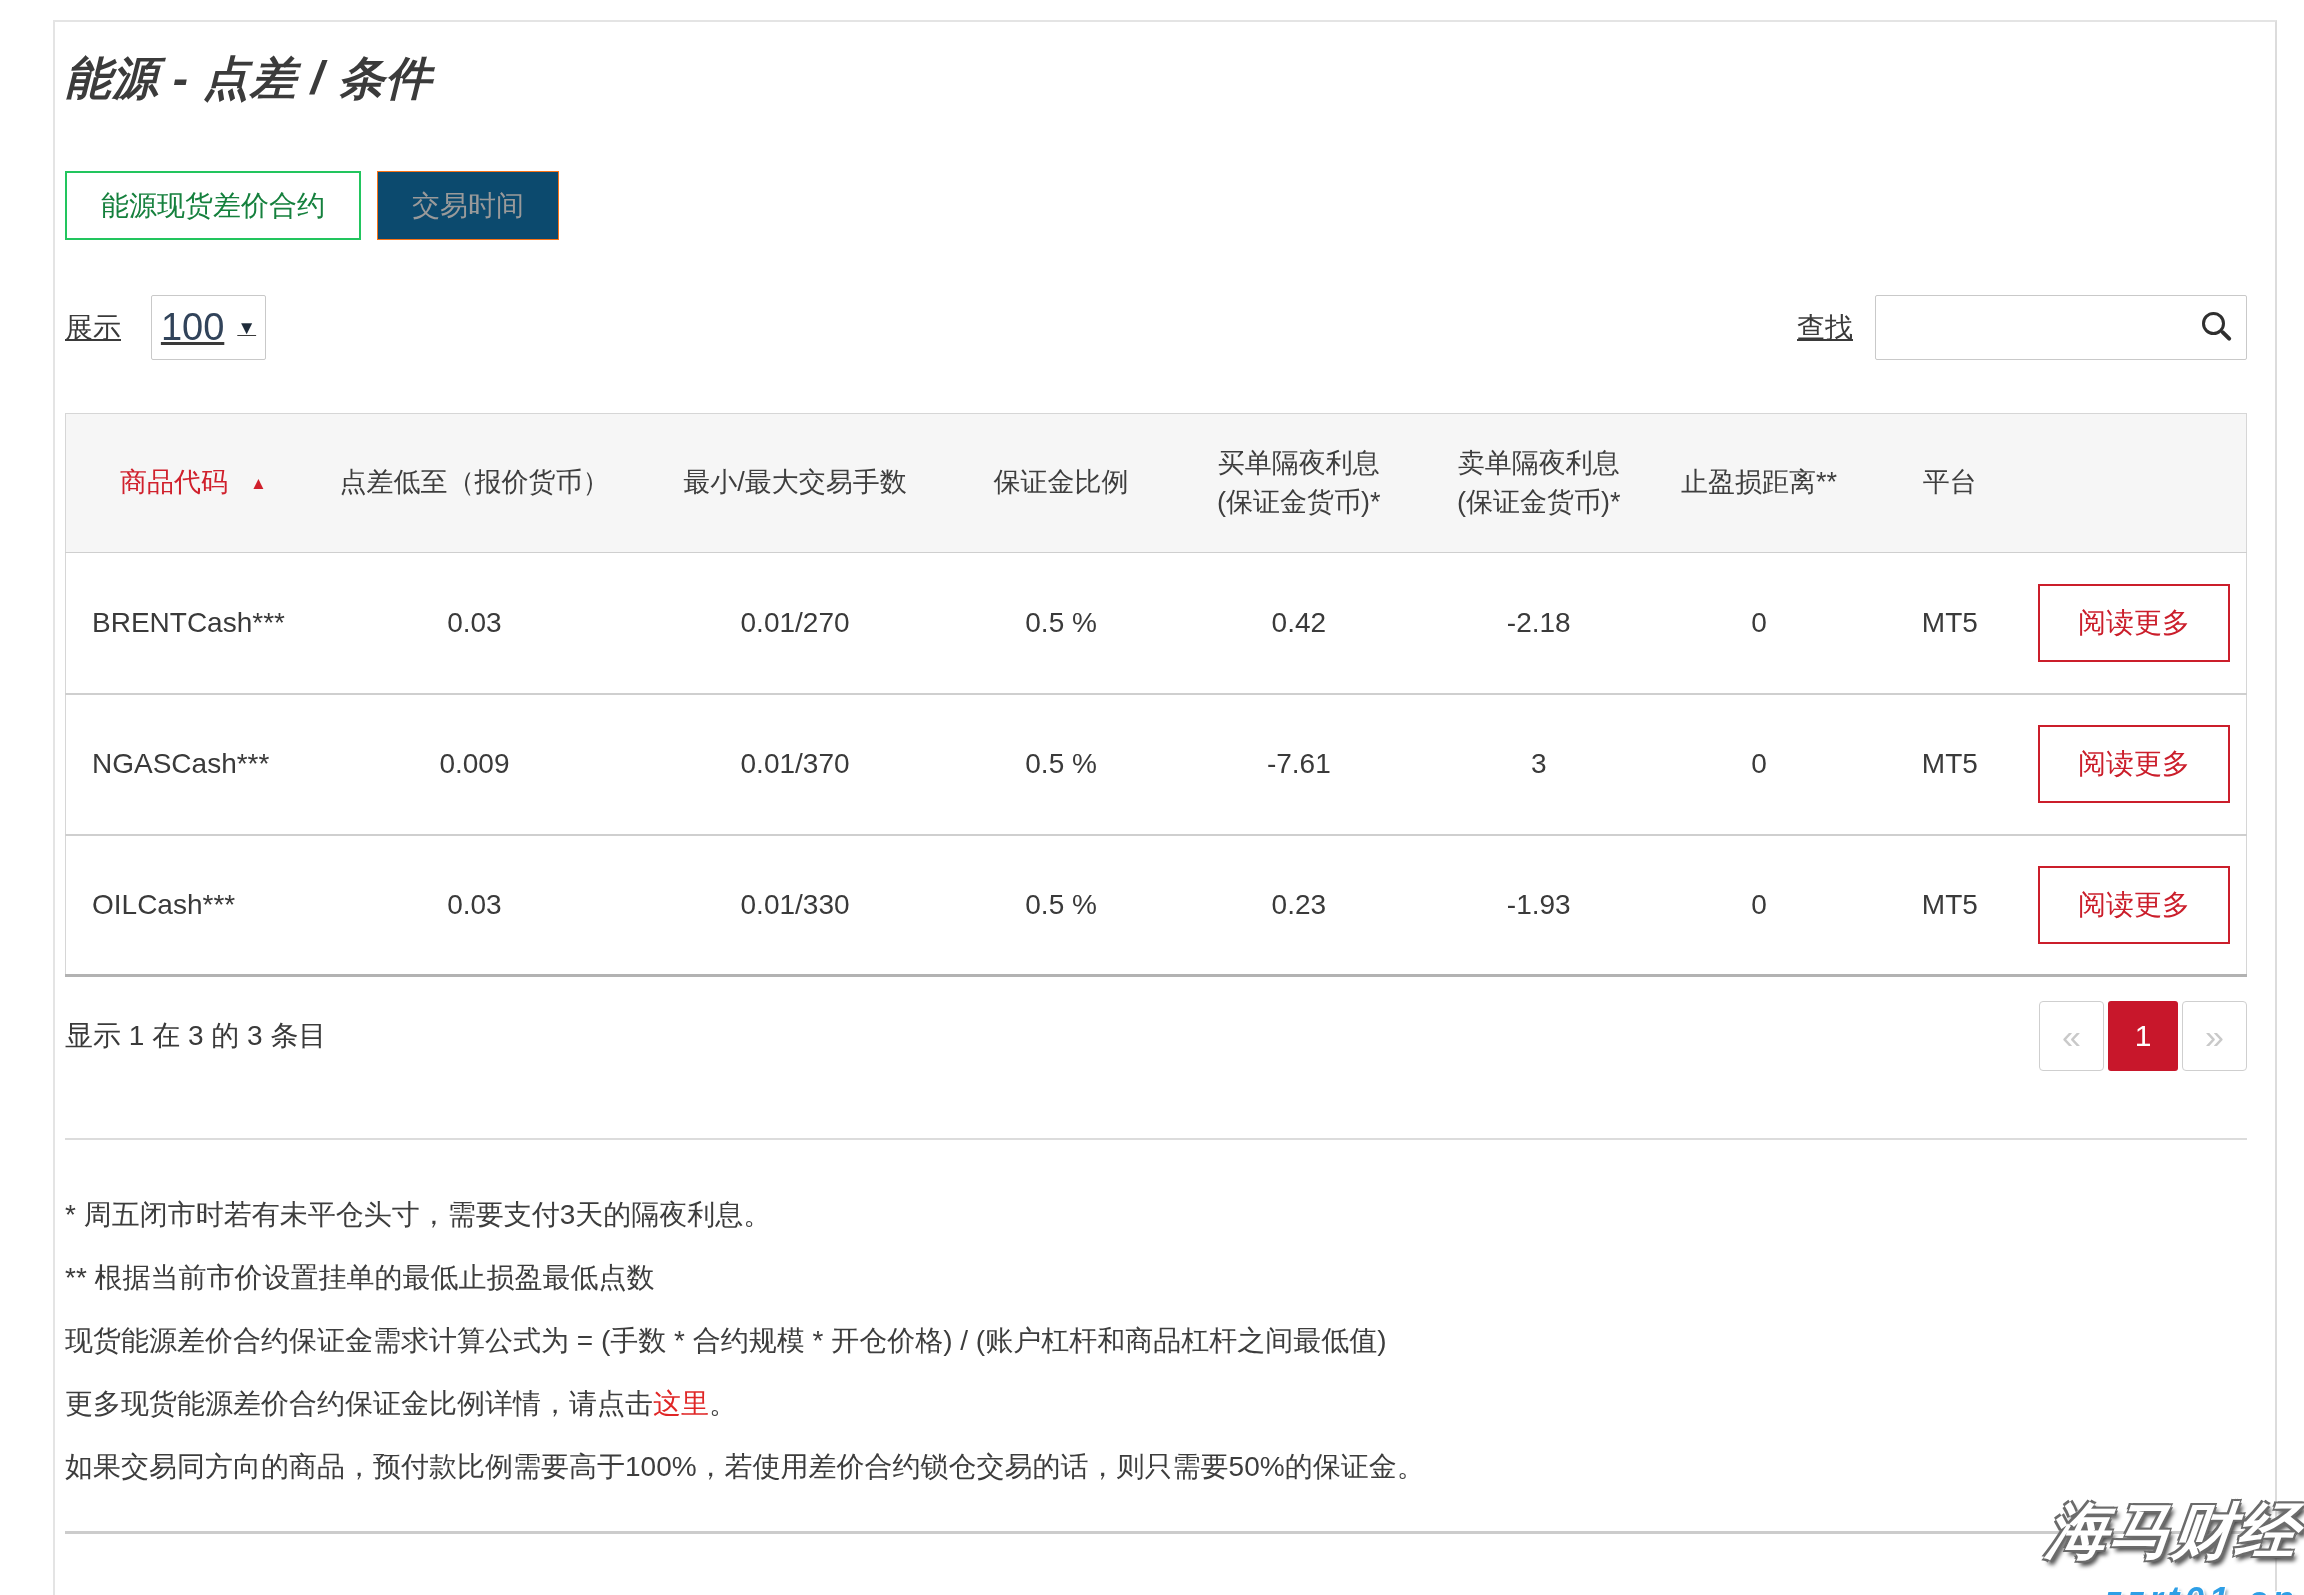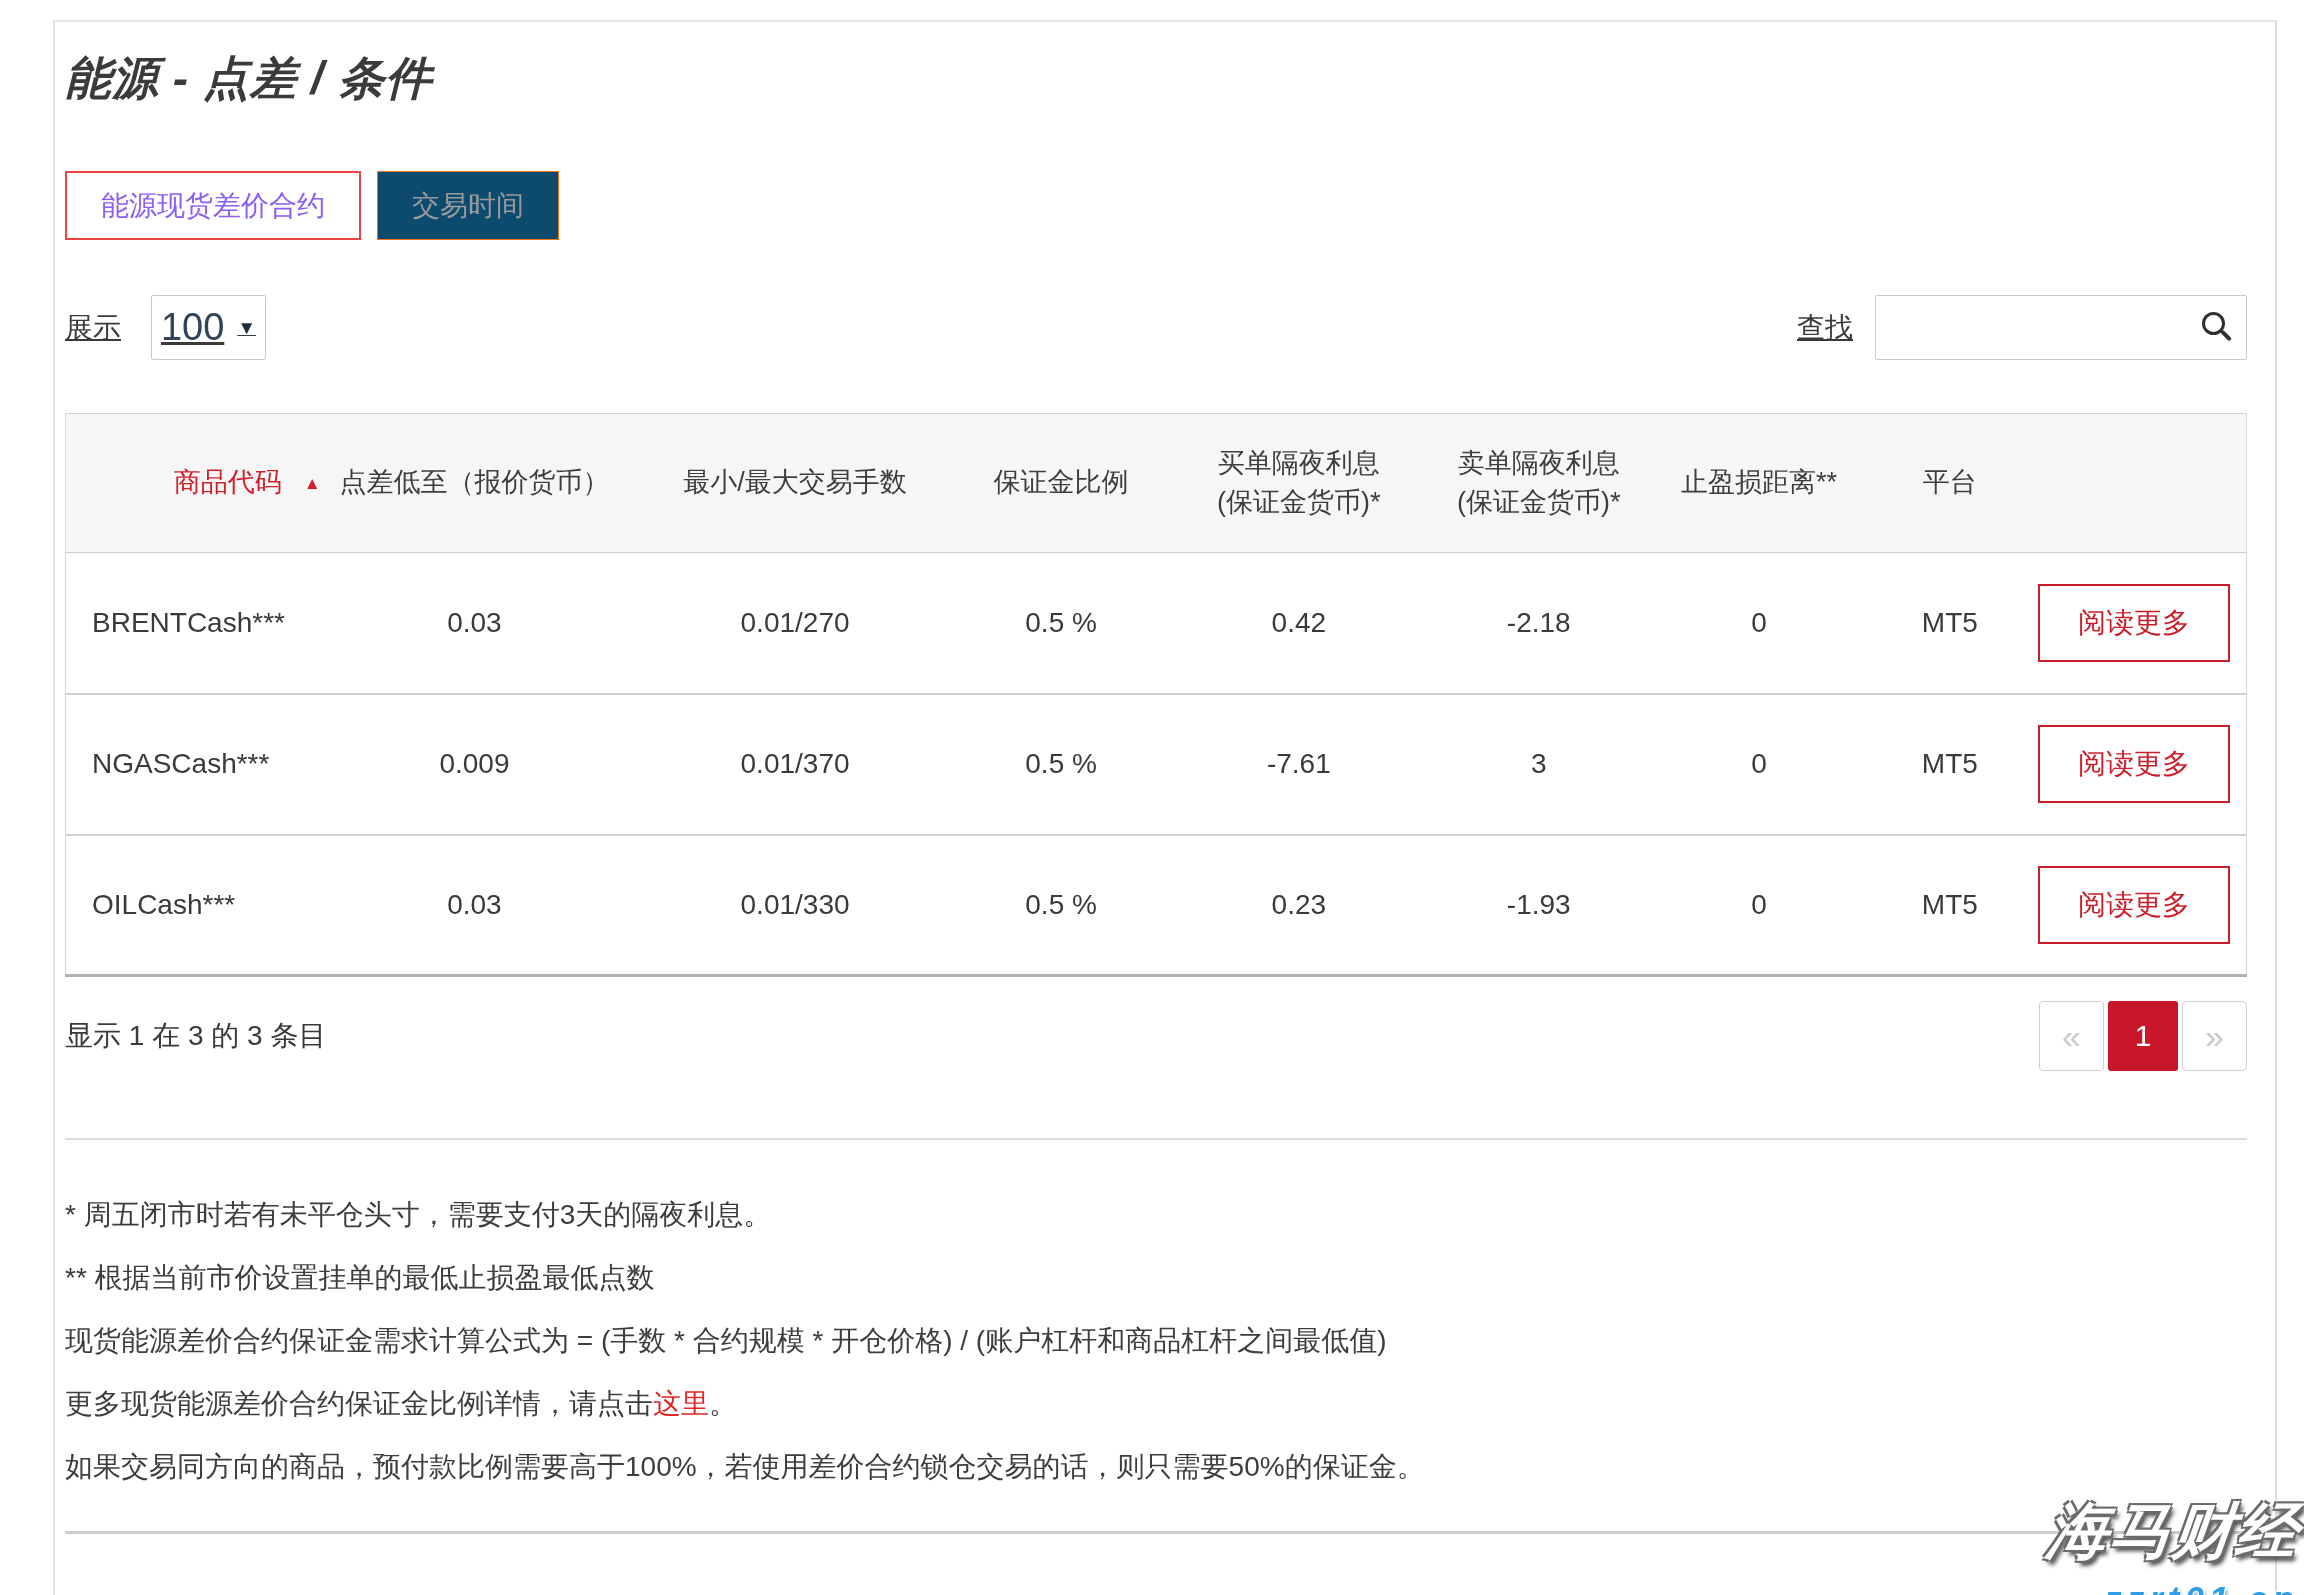--- a/index.html
+++ b/index.html
@@ -47,22 +47,22 @@
     height: 69px;
     display: inline-flex;
     align-items: center;
     justify-content: center;
     padding: 0 34px;
     font-size: 28px;
     cursor: pointer;
     background: #fff;
   }
   .tab-active {
-    border: 2px solid #ef4444;
-    color: #8b5cf6;
+    border: 2px solid #22c55e;
+    color: #15803d;
   }
   .tab-inactive {
     border: 1px solid #f97316;
     background: #0c4a6e;
     color: #9a9a9a;
   }
   
   .controls {
     margin-top: 55px;
     display: flex;
@@ -138,21 +138,21 @@
     font-weight: 400;
     color: #3e3e3e;
     text-align: center;
     border-bottom: 1px solid #cfcfcf;
     vertical-align: middle;
     line-height: 1.45;
     cursor: pointer;
   }
   .data-table thead th.col-symbol {
     color: #d0202c;
-    text-align: right;
+    text-align: center;
   }
   .sort-asc-icon {
     display: inline-block;
     margin-left: 22px;
     font-size: 17px;
     color: #d0202c;
     vertical-align: 2px;
   }
   .th-sub { font-weight: 400; }
   .data-table tbody td {

